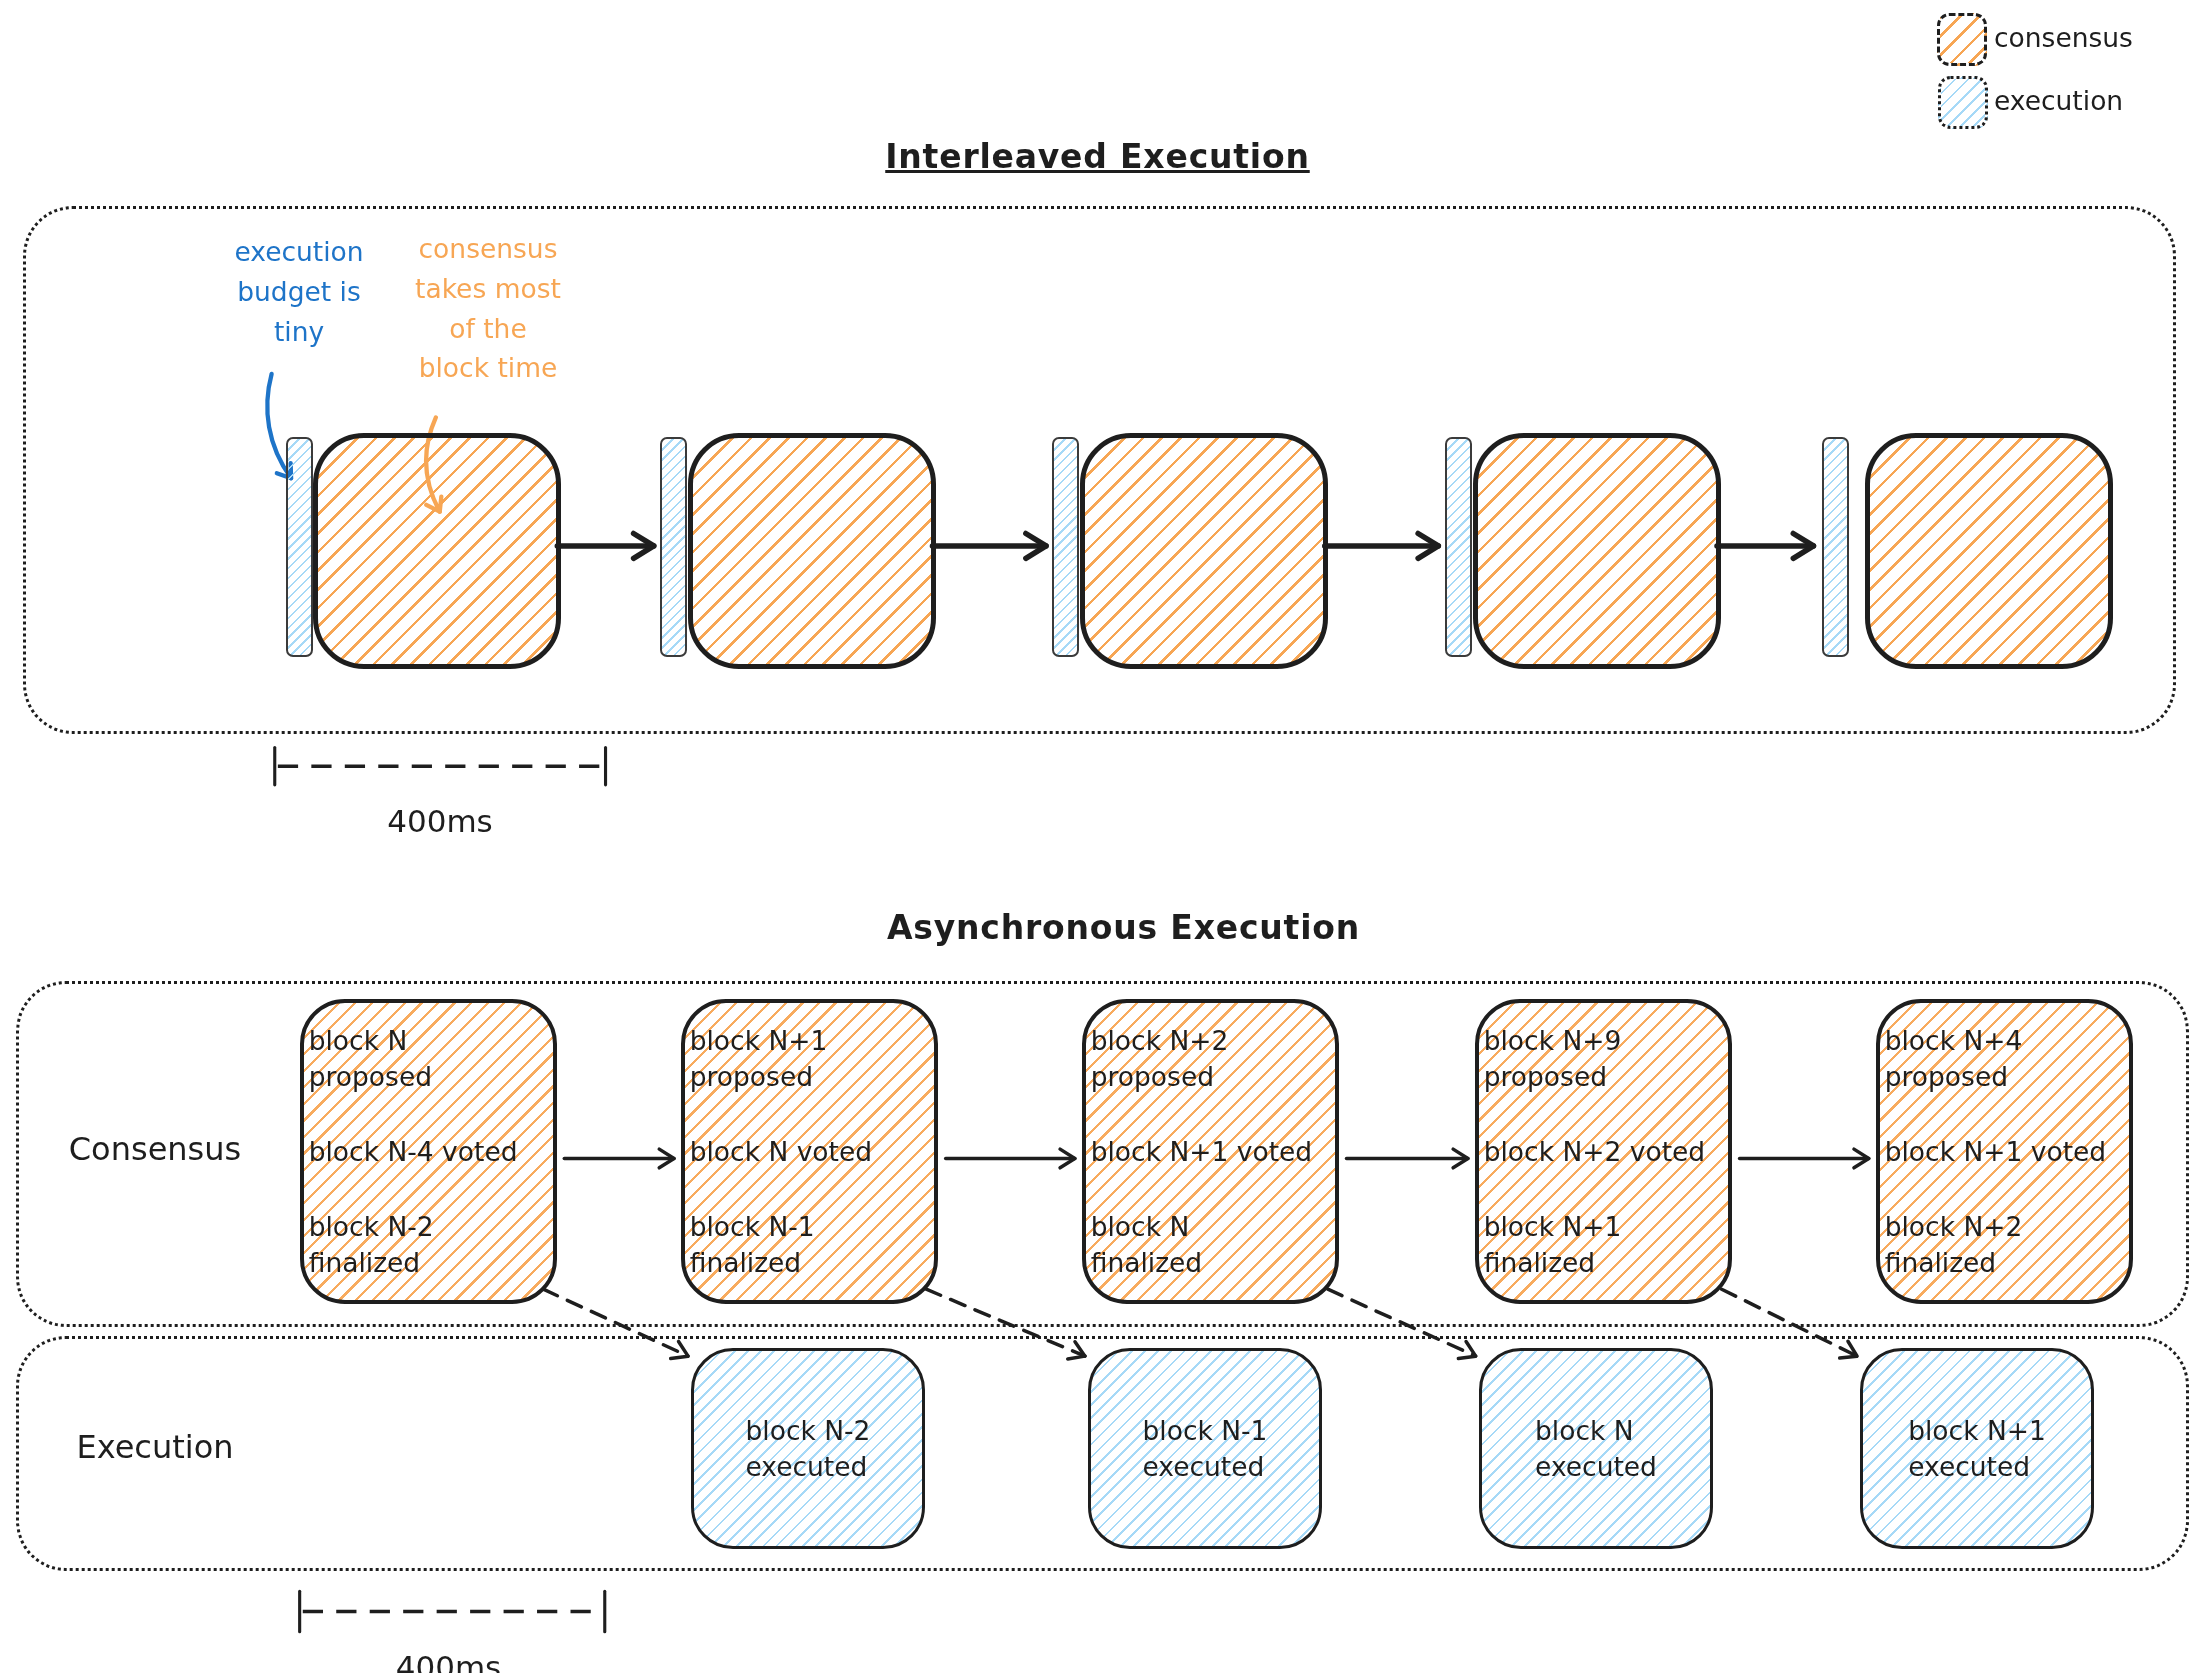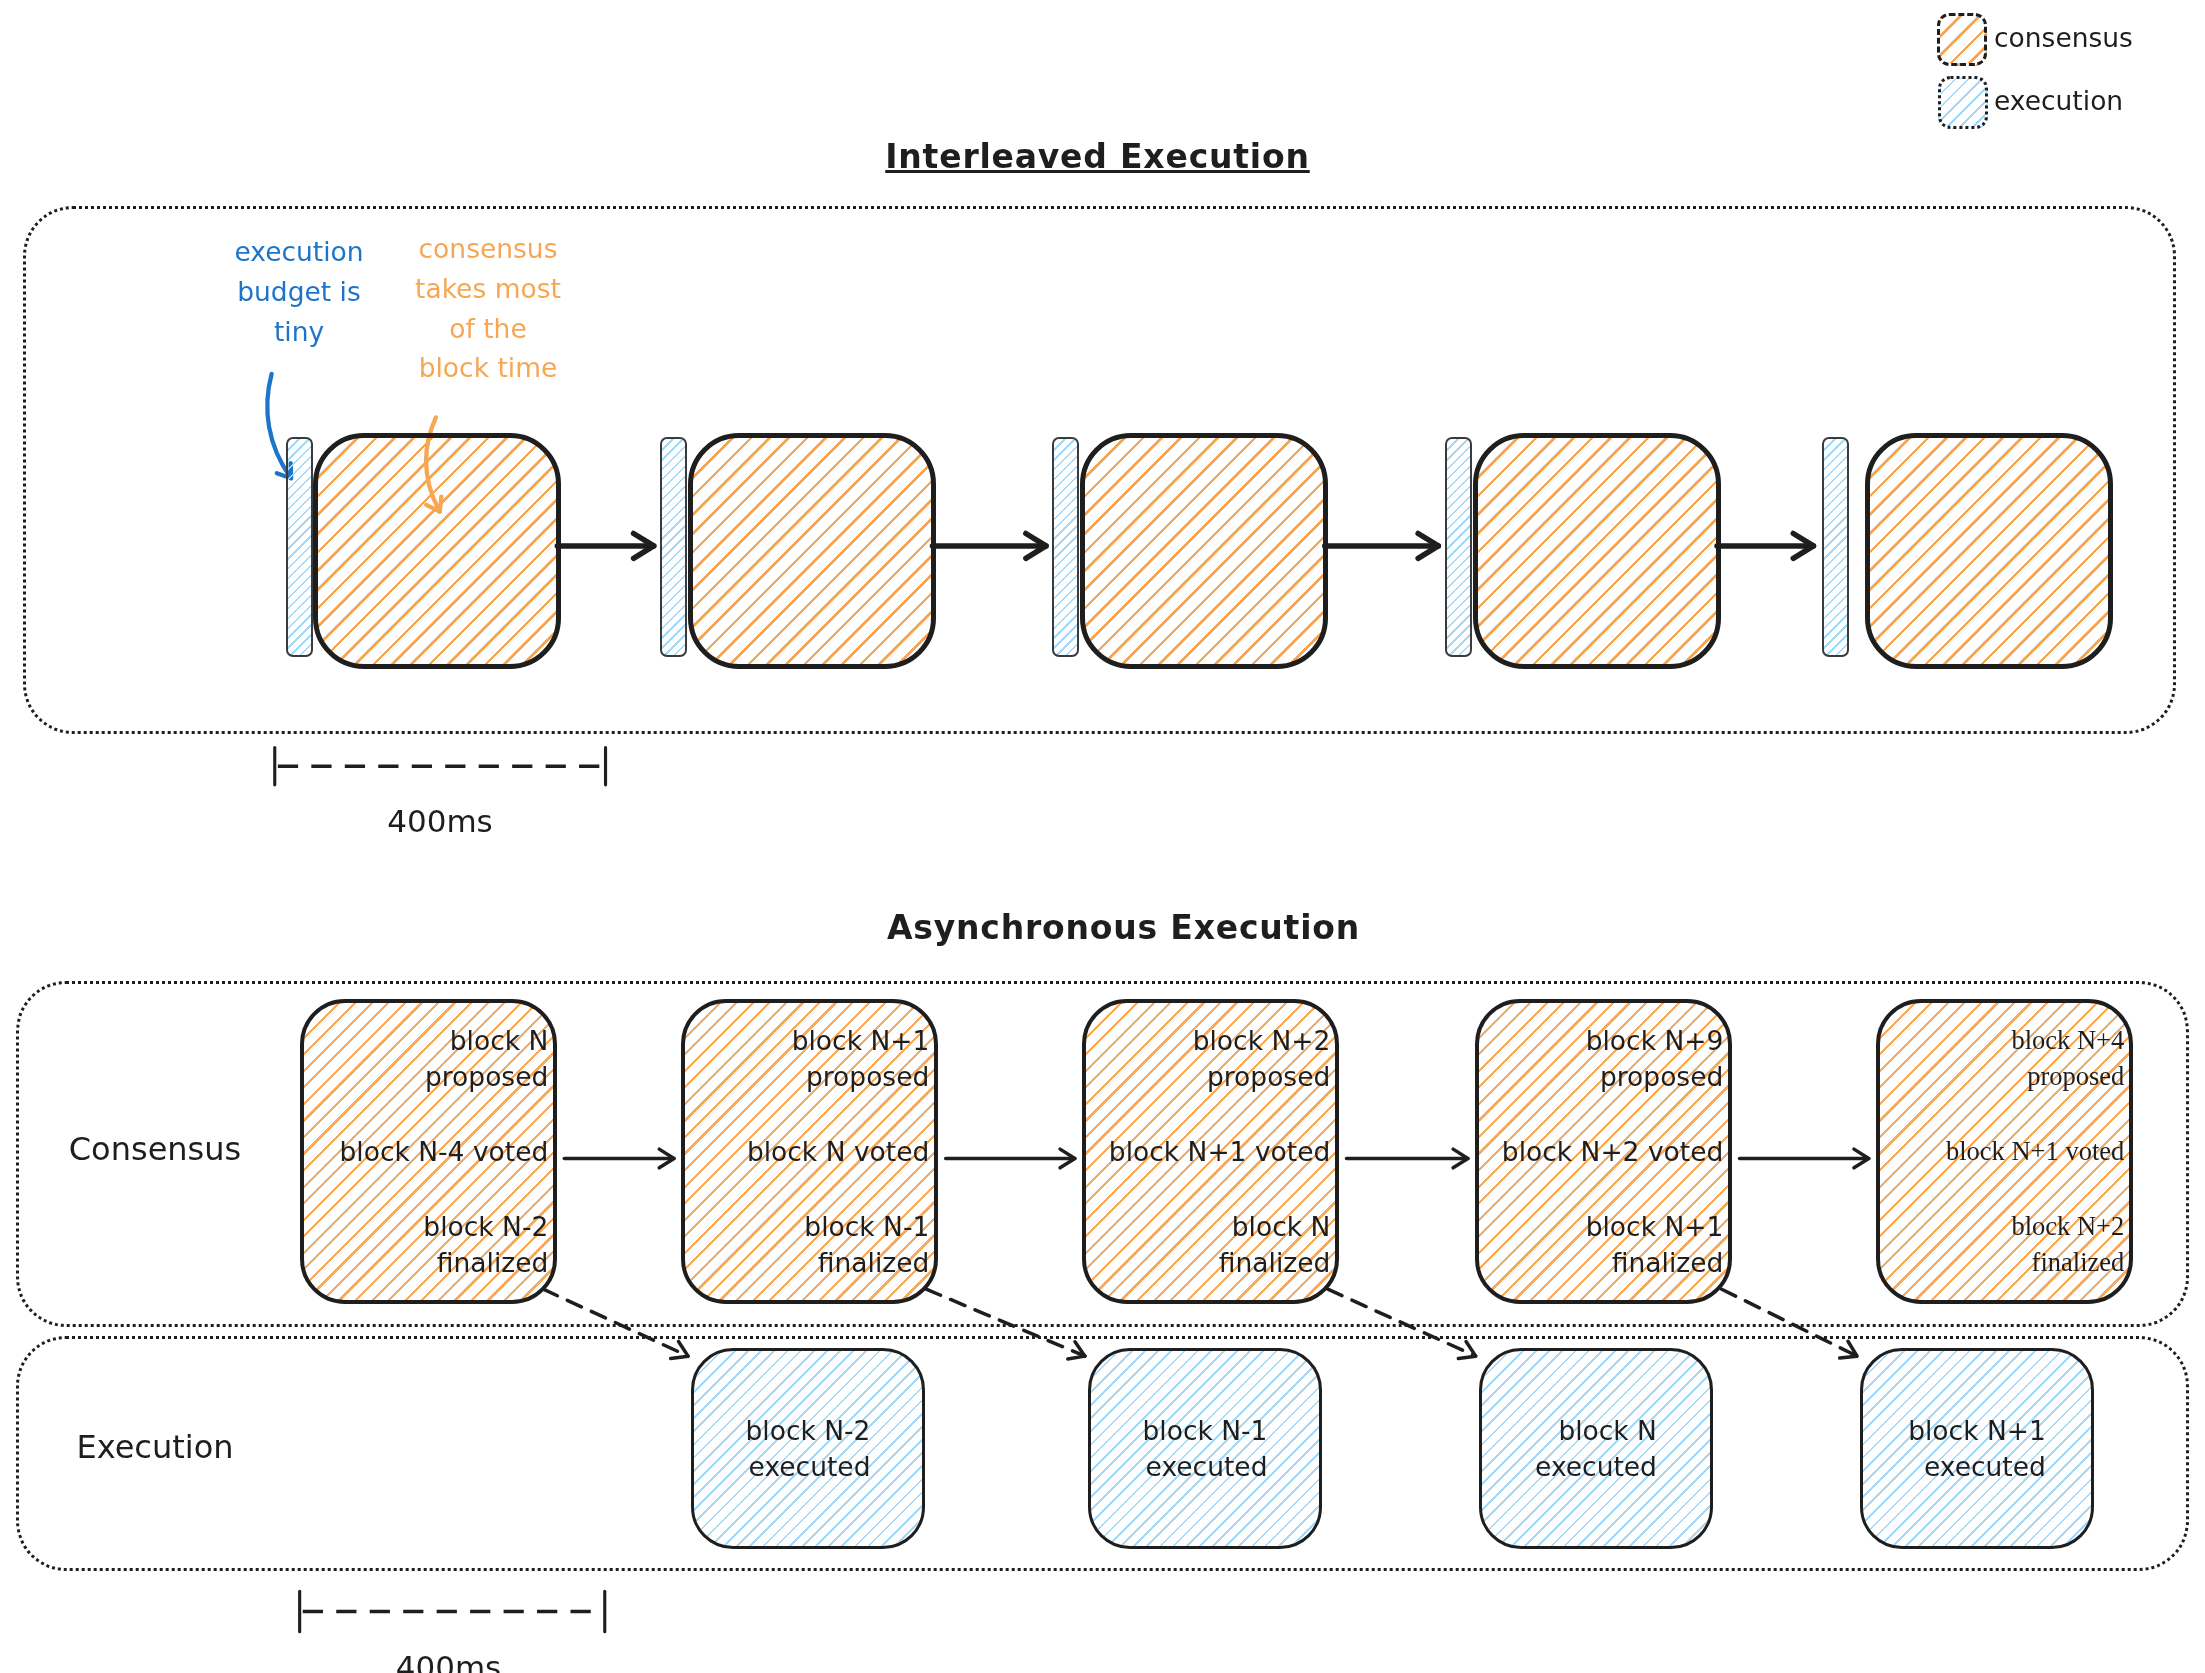--- a/index.html
+++ b/index.html
@@ -19,21 +19,21 @@
   .swatch{position:absolute;width:44px;height:47px;border-radius:12.5px;}
   .swatch-consensus{border:3.1px dashed #1e1e1e;}
   .swatch-execution{border:3.1px dotted #1e1e1e;}
   .legend-label{position:absolute;font-size:26.5px;font-weight:500;color:#1e1e1e;}
   .bar{position:absolute;width:23.4px;height:216px;top:437px;border:2.3px solid #3b3b3b;border-radius:7px;}
   .oblock{position:absolute;width:238px;height:226px;top:433px;border:5.4px solid #1e1e1e;border-radius:51px;}
   .cblock{position:absolute;width:257px;height:305px;top:999px;border:4.7px solid #1e1e1e;border-radius:45px;
           display:flex;flex-direction:column;justify-content:space-between;padding:20px 4.7px;box-sizing:border-box;}
   .eblock{position:absolute;width:234px;height:201px;top:1348px;border:3.9px solid #1e1e1e;border-radius:42px;
           display:flex;align-items:center;justify-content:center;box-sizing:border-box;}
-  .btext{white-space:pre-line;text-align:right;font-size:26.5px;line-height:1.34;font-weight:500;color:#1e1e1e;}
+  .btext{white-space:pre-line;text-align:left;font-size:26.5px;line-height:1.34;font-weight:500;color:#1e1e1e;}
 </style>
 </head>
 <body>
 
 <svg class="overlay" viewBox="0 0 2833 2150" xmlns="http://www.w3.org/2000/svg">
   <defs>
     <marker id="mBig" markerUnits="userSpaceOnUse" markerWidth="80" markerHeight="80" viewBox="-40 -40 80 80" refX="0" refY="0" orient="auto">
       <path d="M-26,-16 L0,0 L-26,16" fill="none" stroke="#1e1e1e" stroke-width="7" stroke-linecap="round" stroke-linejoin="round"></path>
     </marker>
     <marker id="mMed" markerUnits="userSpaceOnUse" markerWidth="60" markerHeight="60" viewBox="-30 -30 60 60" refX="0" refY="0" orient="auto">
@@ -134,21 +134,21 @@
   <div class="btext">block N
 finalized</div>
 </div>
 <div class="cblock hatch-orange-lt" style="left:1475px;">
   <div class="btext">block N+9
 proposed</div>
   <div class="btext">block N+2 voted</div>
   <div class="btext">block N+1
 finalized</div>
 </div>
-<div class="cblock hatch-orange-lt" style="left:1876px;font-family:Liberation Serif, serif;">
+<div class="cblock hatch-orange-lt" style="left:1876px;">
   <div class="btext">block N+4
 proposed</div>
   <div class="btext">block N+1 voted</div>
   <div class="btext">block N+2
 finalized</div>
 </div>
 
 <div class="container" style="left:15.6px;top:1336px;width:2167px;height:229px;"></div>
 <div class="rowlabel" style="left:40px;top:1428px;width:230px;">Execution</div>
 

